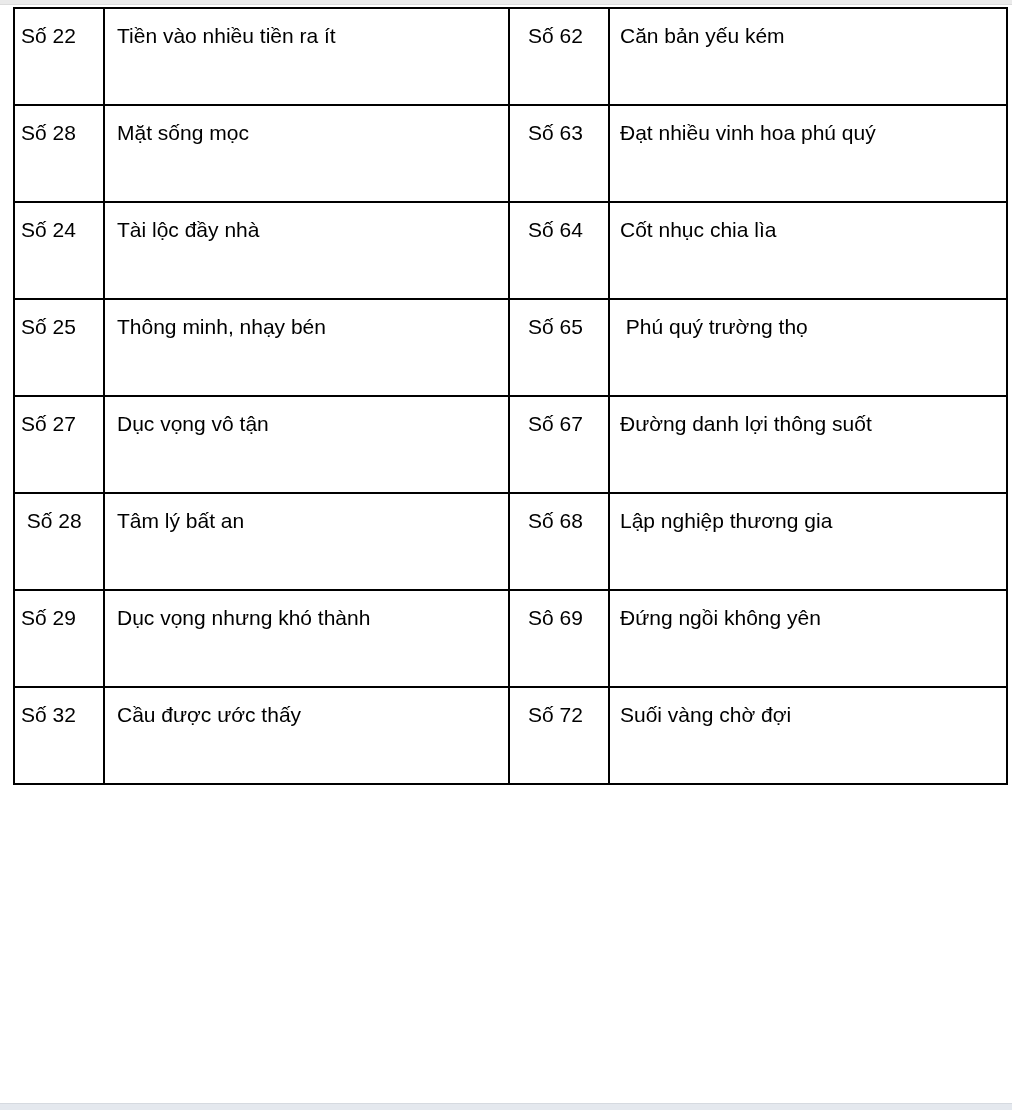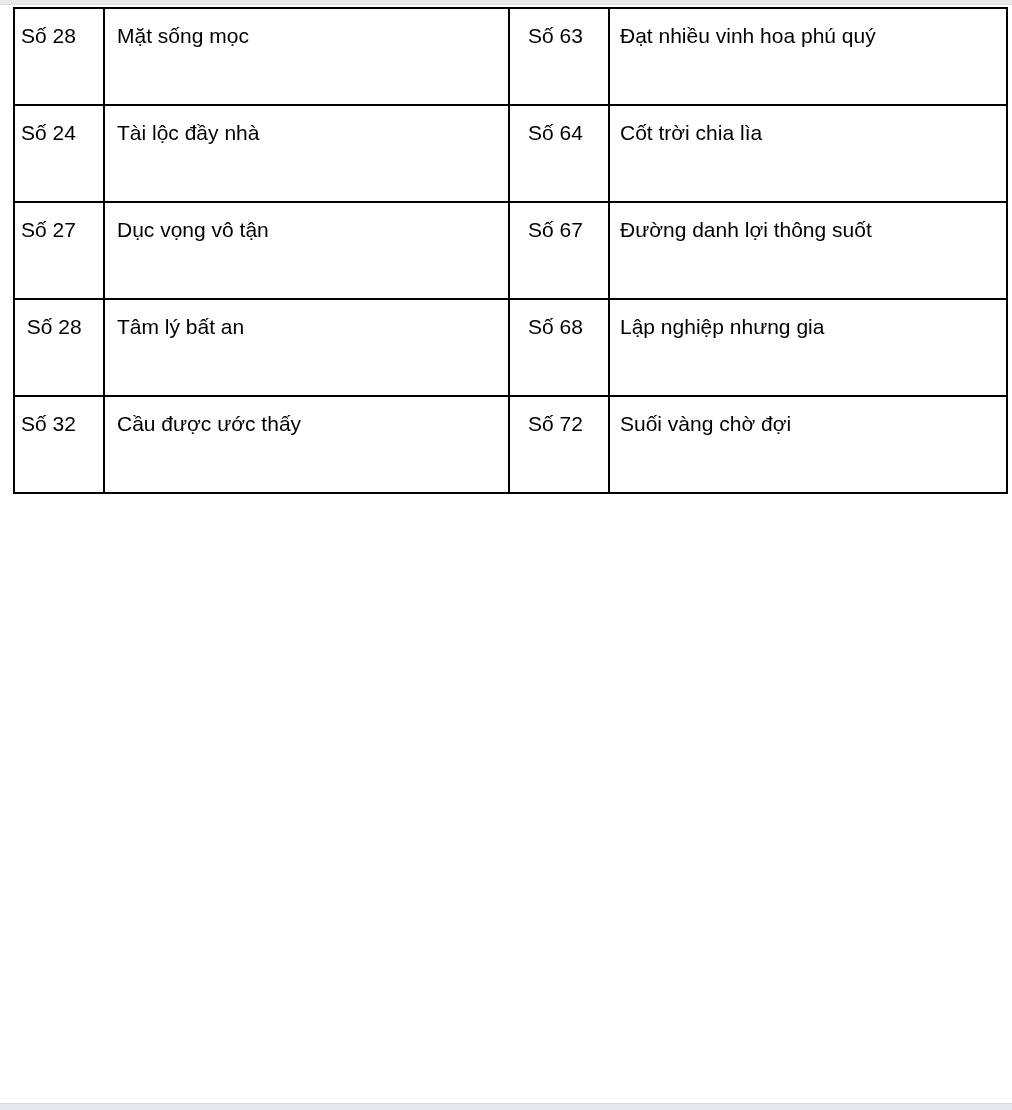--- a/index.html
+++ b/index.html
@@ -49,42 +49,60 @@
   td.col-desc-right{ width: 398px; padding: 14px 8px 4px 10px; }
 </style>
 </head>
 <body>
 
 <div class="top-strip"></div>
 
 <table class="fortune">
   <tbody>
     <tr>
+      <td class="col-num-left">Số 22</td>
+      <td class="col-desc-left">Tiền vào nhiều tiền ra ít</td>
+      <td class="col-num-right">Số 62</td>
+      <td class="col-desc-right">Căn bản yếu kém</td>
+    </tr>
+    <tr>
       <td class="col-num-left">Số 28</td>
       <td class="col-desc-left">Mặt sống mọc</td>
       <td class="col-num-right">Số 63</td>
       <td class="col-desc-right">Đạt nhiều vinh hoa phú quý</td>
     </tr>
     <tr>
       <td class="col-num-left">Số 24</td>
       <td class="col-desc-left">Tài lộc đầy nhà</td>
       <td class="col-num-right">Số 64</td>
-      <td class="col-desc-right">Cốt trời chia lìa</td>
+      <td class="col-desc-right">Cốt nhục chia lìa</td>
+    </tr>
+    <tr>
+      <td class="col-num-left">Số 25</td>
+      <td class="col-desc-left">Thông minh, nhạy bén</td>
+      <td class="col-num-right">Số 65</td>
+      <td class="col-desc-right"> Phú quý trường thọ</td>
     </tr>
     <tr>
       <td class="col-num-left">Số 27</td>
       <td class="col-desc-left">Dục vọng vô tận</td>
       <td class="col-num-right">Số 67</td>
       <td class="col-desc-right">Đường danh lợi thông suốt</td>
     </tr>
     <tr>
       <td class="col-num-left"> Số 28</td>
       <td class="col-desc-left">Tâm lý bất an</td>
       <td class="col-num-right">Số 68</td>
-      <td class="col-desc-right">Lập nghiệp nhưng gia</td>
+      <td class="col-desc-right">Lập nghiệp thương gia</td>
+    </tr>
+    <tr>
+      <td class="col-num-left">Số 29</td>
+      <td class="col-desc-left">Dục vọng nhưng khó thành</td>
+      <td class="col-num-right">Sô 69</td>
+      <td class="col-desc-right">Đứng ngồi không yên</td>
     </tr>
     <tr>
       <td class="col-num-left">Số 32</td>
       <td class="col-desc-left">Cầu được ước thấy</td>
       <td class="col-num-right">Số 72</td>
       <td class="col-desc-right">Suối vàng chờ đợi</td>
     </tr>
   </tbody>
 </table>
 

